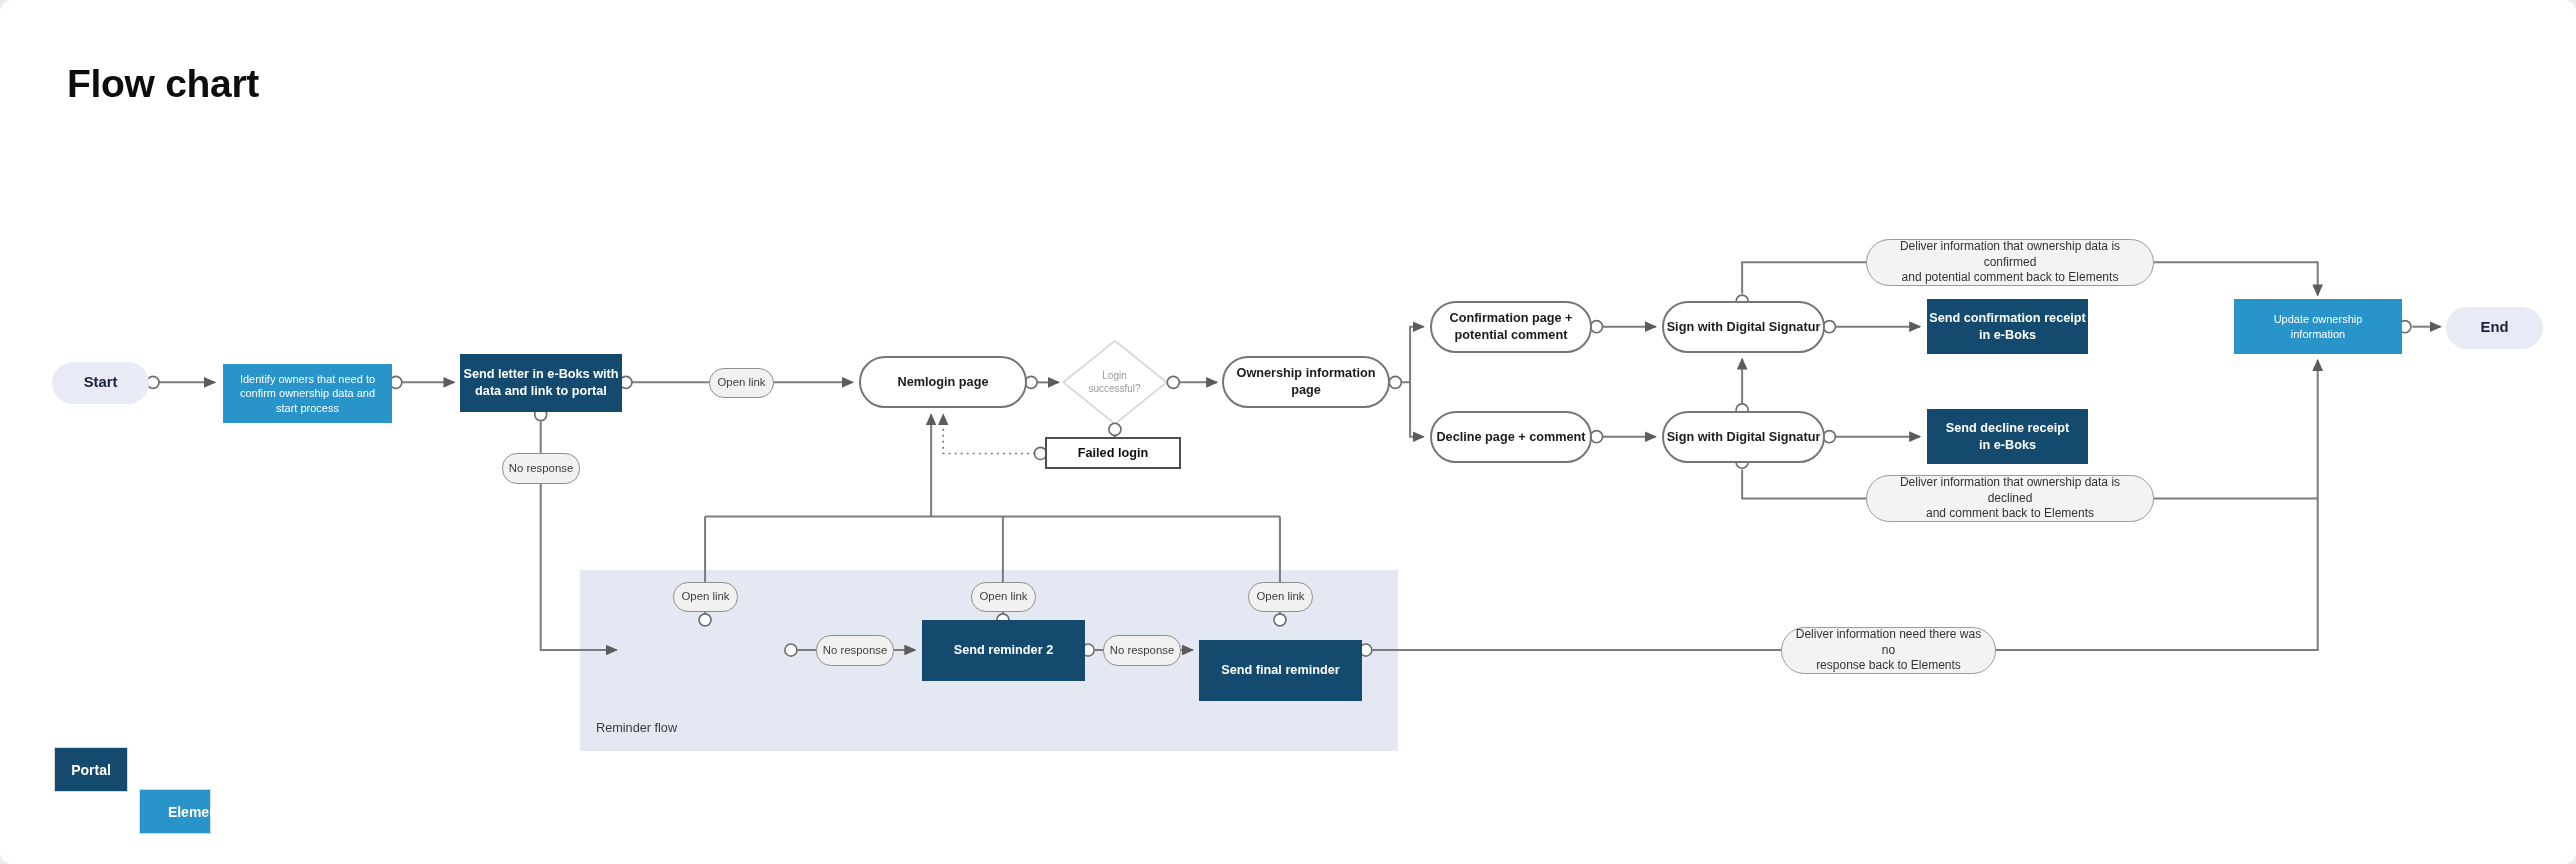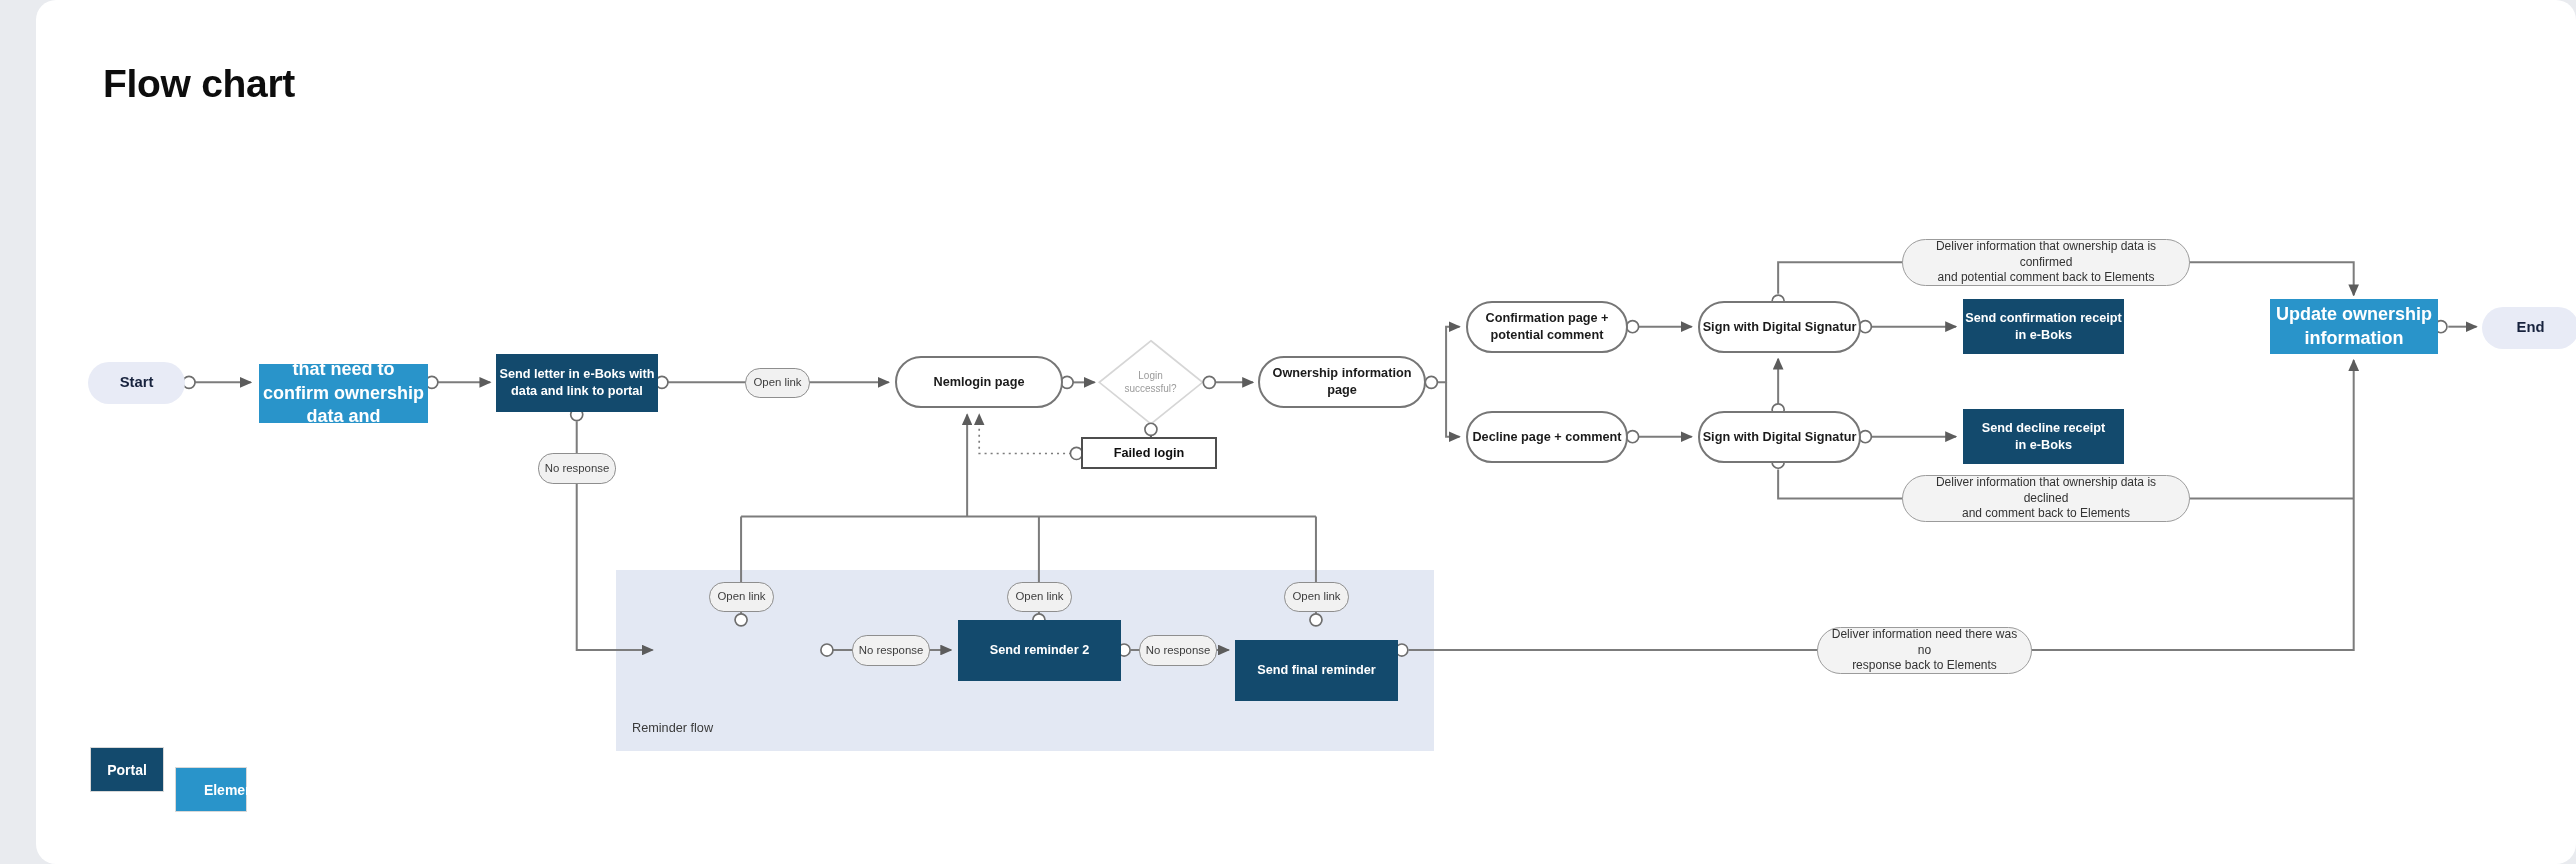--- a/index.html
+++ b/index.html
@@ -2,21 +2,21 @@
 <html style="font-size:10.7px"><head>
 <meta charset="utf-8">
 <style>
   html,body{margin:0;padding:0;}
   body{
     width:2576px;height:864px;position:relative;
     background:#e9ebef;
     font-family:"Liberation Sans", sans-serif;
   }
   .canvas{
-    position:absolute;inset:0;background:#ffffff;border-radius:20px;overflow:hidden;margin-left:36px;
+    position:absolute;inset:0;background:#ffffff;border-radius:12px;overflow:hidden;
   }
   .title{
     position:absolute;left:67px;top:62px;margin:0;
     font-size:39px;font-weight:600;color:#0d0d0d;letter-spacing:-0.3px;z-index:4;
   }
   .panel{
     position:absolute;left:580px;top:570px;width:818px;height:181px;
     background:#e3e8f3;z-index:1;
   }
   .panel-label{
@@ -25,21 +25,21 @@
   svg.wires{position:absolute;left:0;top:0;z-index:2;}
   .edge{stroke:#7c7c7c;stroke-width:3;fill:none;}
   .edge.dotted{stroke-dasharray:3 6;stroke-width:2.5;}
   .port{fill:#ffffff;stroke:#6e6e6e;stroke-width:2.5;}
   .diamond-shape{fill:#ffffff;stroke:#d6d6d6;stroke-width:2.5;}
   .node{
     position:absolute;display:flex;align-items:center;justify-content:center;
     text-align:center;white-space:pre-line;box-sizing:border-box;z-index:3;line-height:1.32;
   }
   .box-dark{background:#134a6d;color:#ffffff;font-weight:700;font-size:12.7px;}
-  .box-light{background:#2994ca;color:#ffffff;font-weight:700;font-size:18px;}
+  .box-light{background:#2994ca;color:#ffffff;font-weight:400;font-size:11px;}
   .pill-term{background:#e8ebf6;color:#18233e;font-weight:700;font-size:14.8px;border-radius:670px;}
   .pill-white{background:#ffffff;border:2px solid #767676;border-radius:670px;font-weight:700;font-size:12.7px;color:#1b1b1b;}
   .pill-gray{background:#f1f1f1;border:1.7px solid #8e8e8e;border-radius:14.8px;font-size:11.4px;color:#3d3d3d;}
   .pill-deliver{background:#f3f3f3;border:1.7px solid #9b9b9b;border-radius:670px;font-size:12px;color:#333333;padding:0 9.4px;}
   .rect-plain{background:#ffffff;border:2px solid #4e4e4e;font-weight:700;font-size:12.7px;color:#101010;}
   .diamond-label{font-size:10px;color:#9b9b9b;background:transparent;}
   .legend-box{
     position:absolute;display:flex;align-items:center;justify-content:center;
     color:#ffffff;font-weight:700;font-size:14px;border:1.3px solid #d8d8d8;
     box-sizing:border-box;z-index:3;
@@ -192,16 +192,16 @@
   <div class="node box-dark" style="left:922px;top:620px;width:163px;height:61px;">Send reminder 2</div>
 
   <div class="node pill-gray" style="left:1103px;top:635px;width:78px;height:31px;">No response</div>
 
   <div class="node box-dark" style="left:1199px;top:640px;width:163px;height:61px;">Send final reminder</div>
 
   <div class="node pill-deliver" style="left:1781px;top:627px;width:215px;height:47px;">Deliver information need there was no
 response back to Elements</div>
 
   <div class="legend-box" style="left:54px;top:747px;width:74px;height:45px;background:#134a6d;">Portal</div>
-  <div class="legend-box" style="left:139px;top:767px;width:72px;height:45px;background:#2994ca;padding-left:48px;">Elements</div>
+  <div class="legend-box" style="left:139px;top:789px;width:72px;height:45px;background:#2994ca;padding-left:48px;">Elements</div>
 
 </div>
 
 
 </body></html>

